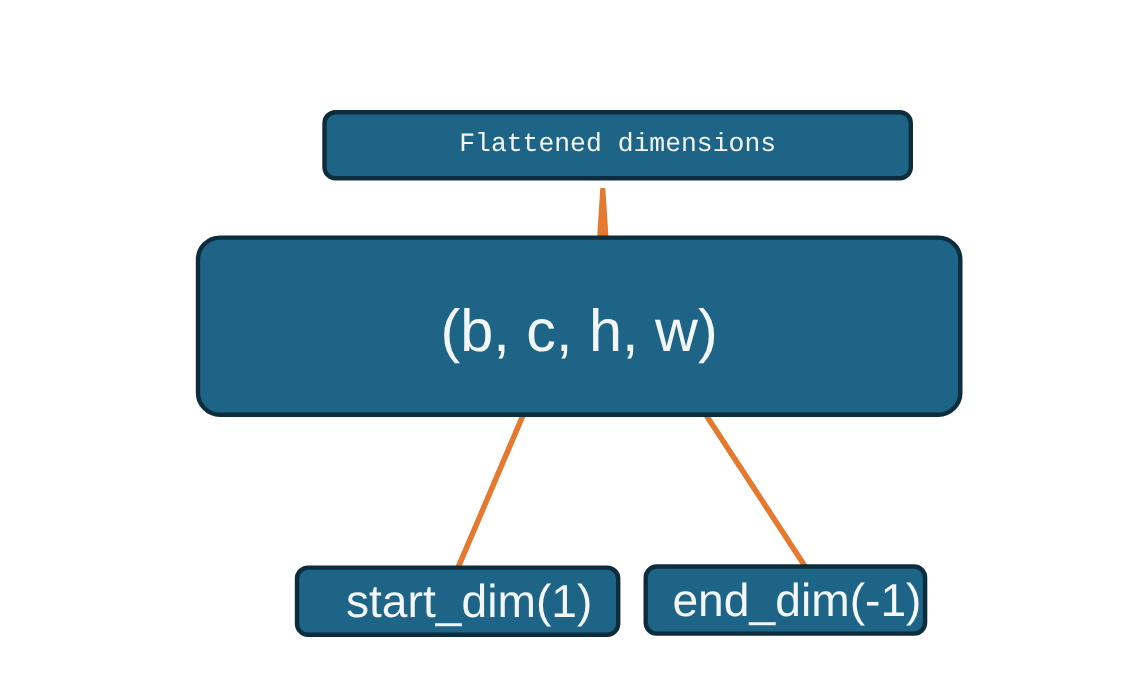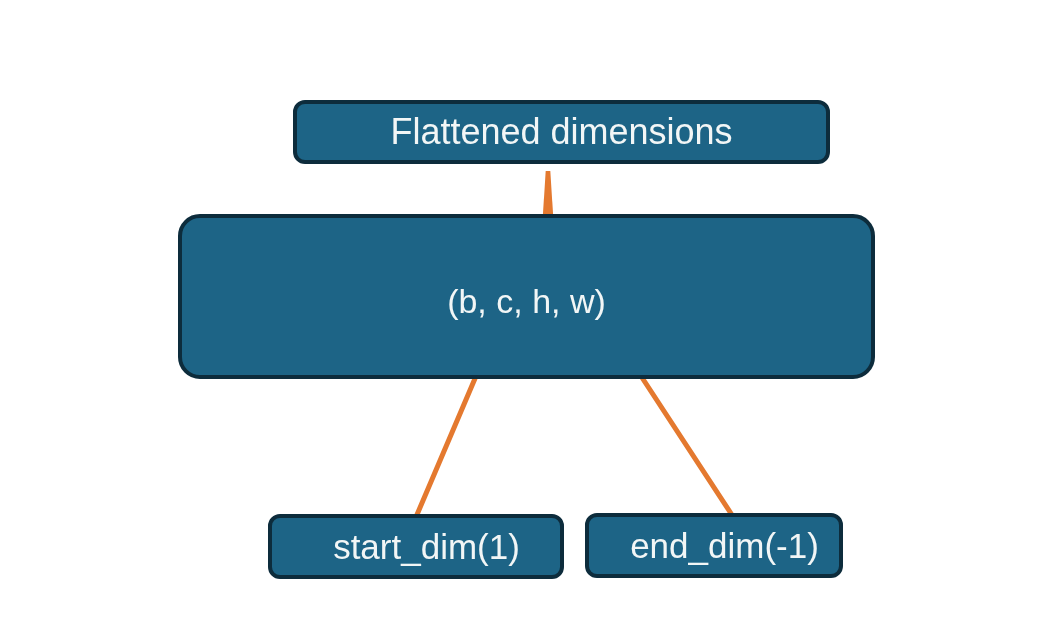--- a/index.html
+++ b/index.html
@@ -26,29 +26,29 @@
     box-sizing:border-box;
     background:var(--box-fill);
     border:4px solid var(--box-border);
     color:var(--text);
     display:flex;align-items:center;justify-content:center;
     text-align:center;
     line-height:1;
   }
   .top-box{
     left:293px;top:100px;width:537px;height:64px;
-    border-radius:12px;font-size:36px;
+    border-radius:12px;font-size:24px;font-family:Liberation Mono, monospace;
   }
   .mid-box{
     left:178px;top:214px;width:697px;height:165px;
-    border-radius:22px;font-size:34px;
+    border-radius:22px;font-size:54px;
   }
   .mid-box span{transform:translateY(4px);}
   .small-box{
-    border-radius:12px;font-size:35px;padding-left:21px;
+    border-radius:12px;font-size:42px;padding-left:21px;
   }
   .start-box{left:268px;top:514px;width:296px;height:65px;}
   .end-box{left:585px;top:513px;width:258px;height:65px;}
   .accent-stroke{
     stroke:var(--accent);
     fill:none;
     stroke-linecap:round;
   }
   .accent-fill{fill:var(--accent);stroke:none;}
   .brace-path{stroke-width:5.5;}

